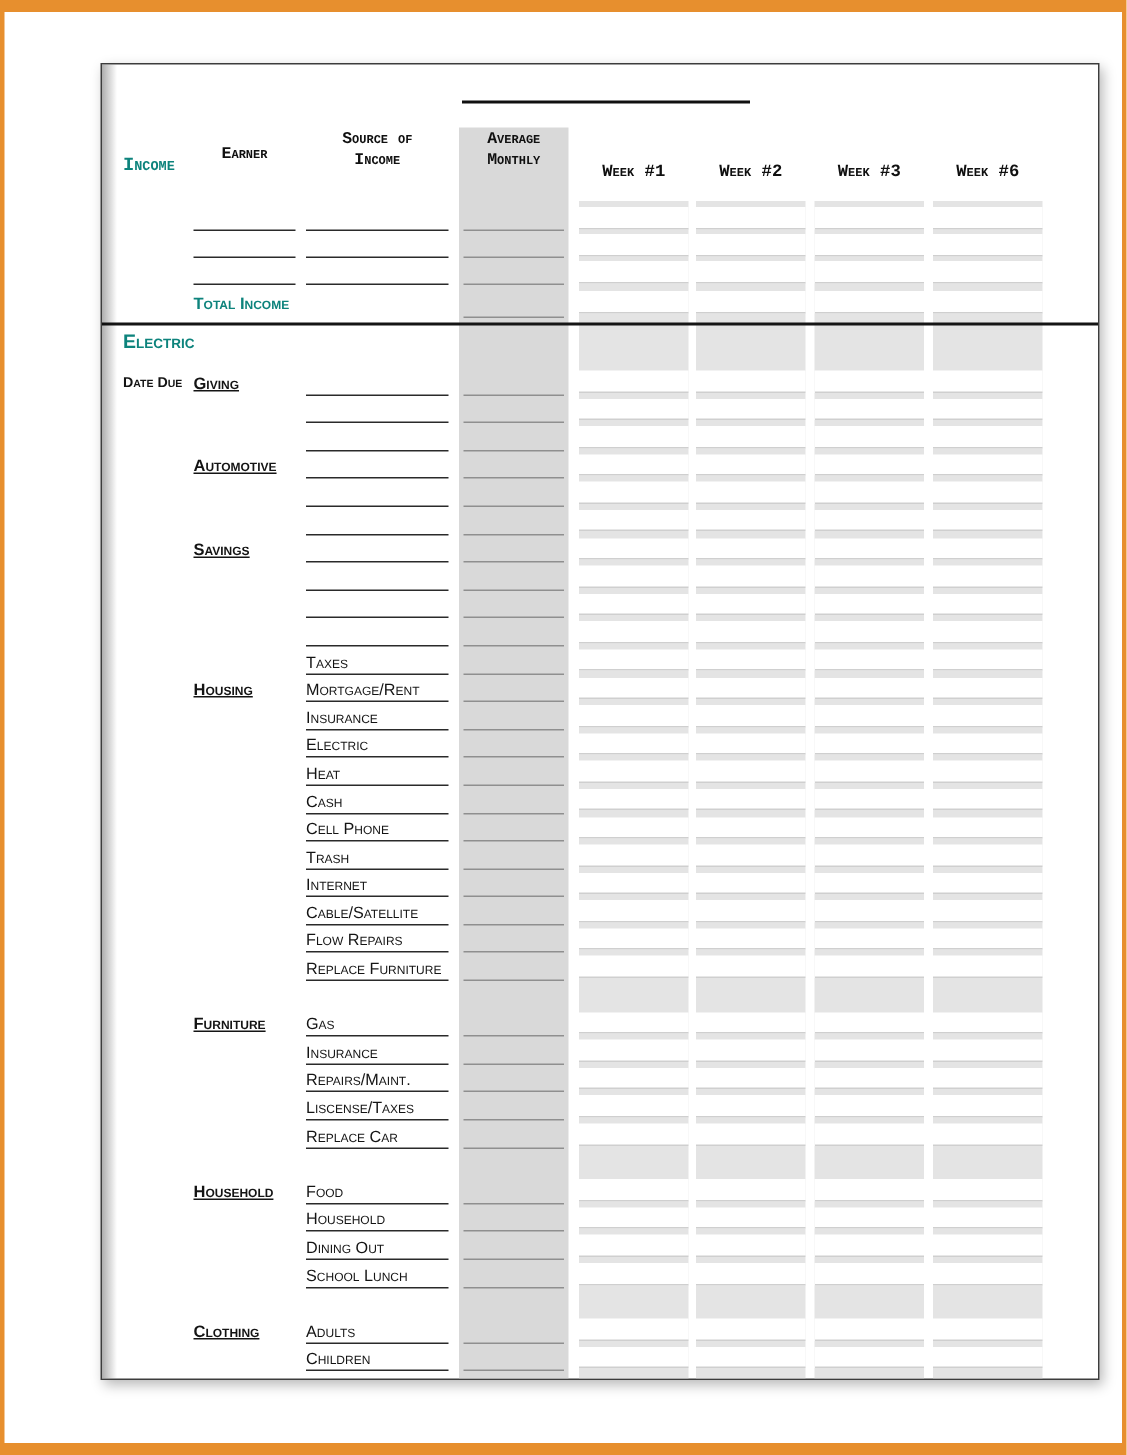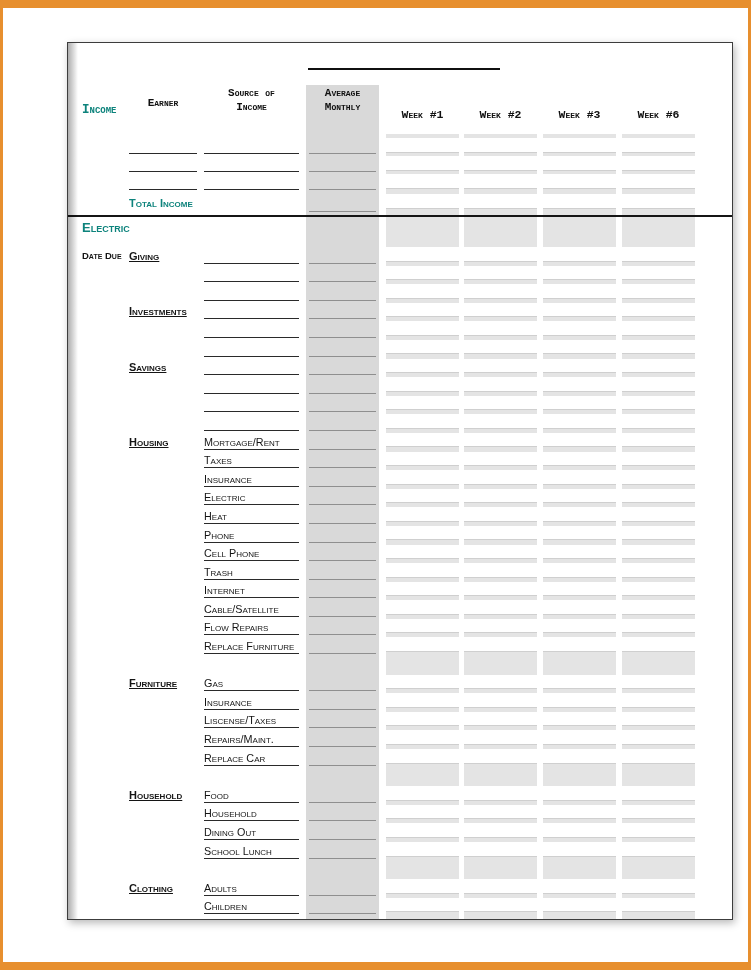--- a/index.html
+++ b/index.html
@@ -136,21 +136,21 @@
       </div>
       <div class="row erow">
         <span class="source-slot"></span>
         <span class="u-avg"></span>
         <span class="cell" style="left: 318px;"></span>
         <span class="cell" style="left: 396px;"></span>
         <span class="cell" style="left: 475px;"></span>
         <span class="cell" style="left: 554px;"></span>
       </div>
       <div class="row erow">
-        <span class="cat-label">Investments</span>
+        <span class="cat-label">Automotive</span>
         <span class="source-slot"></span>
         <span class="u-avg"></span>
         <span class="cell" style="left: 318px;"></span>
         <span class="cell" style="left: 396px;"></span>
         <span class="cell" style="left: 475px;"></span>
         <span class="cell" style="left: 554px;"></span>
       </div>
       <div class="row erow">
         <span class="source-slot"></span>
         <span class="u-avg"></span>
@@ -187,44 +187,44 @@
       <div class="row erow">
         <span class="source-slot"></span>
         <span class="u-avg"></span>
         <span class="cell" style="left: 318px;"></span>
         <span class="cell" style="left: 396px;"></span>
         <span class="cell" style="left: 475px;"></span>
         <span class="cell" style="left: 554px;"></span>
       </div>
       <div class="row erow">
         <span class="source-slot"></span>
+        <span class="u-avg"></span>
+        <span class="cell" style="left: 318px;"></span>
+        <span class="cell" style="left: 396px;"></span>
+        <span class="cell" style="left: 475px;"></span>
+        <span class="cell" style="left: 554px;"></span>
+      </div>
+      <div class="row erow">
+        <span class="source-slot">Taxes</span>
         <span class="u-avg"></span>
         <span class="cell" style="left: 318px;"></span>
         <span class="cell" style="left: 396px;"></span>
         <span class="cell" style="left: 475px;"></span>
         <span class="cell" style="left: 554px;"></span>
       </div>
       <div class="row erow">
         <span class="cat-label">Housing</span>
         <span class="source-slot">Mortgage/Rent</span>
         <span class="u-avg"></span>
         <span class="cell" style="left: 318px;"></span>
         <span class="cell" style="left: 396px;"></span>
         <span class="cell" style="left: 475px;"></span>
         <span class="cell" style="left: 554px;"></span>
       </div>
       <div class="row erow">
-        <span class="source-slot">Taxes</span>
-        <span class="u-avg"></span>
-        <span class="cell" style="left: 318px;"></span>
-        <span class="cell" style="left: 396px;"></span>
-        <span class="cell" style="left: 475px;"></span>
-        <span class="cell" style="left: 554px;"></span>
-      </div>
-      <div class="row erow">
         <span class="source-slot">Insurance</span>
         <span class="u-avg"></span>
         <span class="cell" style="left: 318px;"></span>
         <span class="cell" style="left: 396px;"></span>
         <span class="cell" style="left: 475px;"></span>
         <span class="cell" style="left: 554px;"></span>
       </div>
       <div class="row erow">
         <span class="source-slot">Electric</span>
         <span class="u-avg"></span>
@@ -235,21 +235,21 @@
       </div>
       <div class="row erow">
         <span class="source-slot">Heat</span>
         <span class="u-avg"></span>
         <span class="cell" style="left: 318px;"></span>
         <span class="cell" style="left: 396px;"></span>
         <span class="cell" style="left: 475px;"></span>
         <span class="cell" style="left: 554px;"></span>
       </div>
       <div class="row erow">
-        <span class="source-slot">Phone</span>
+        <span class="source-slot">Cash</span>
         <span class="u-avg"></span>
         <span class="cell" style="left: 318px;"></span>
         <span class="cell" style="left: 396px;"></span>
         <span class="cell" style="left: 475px;"></span>
         <span class="cell" style="left: 554px;"></span>
       </div>
       <div class="row erow">
         <span class="source-slot">Cell Phone</span>
         <span class="u-avg"></span>
         <span class="cell" style="left: 318px;"></span>
@@ -309,29 +309,29 @@
       </div>
       <div class="row erow">
         <span class="source-slot">Insurance</span>
         <span class="u-avg"></span>
         <span class="cell" style="left: 318px;"></span>
         <span class="cell" style="left: 396px;"></span>
         <span class="cell" style="left: 475px;"></span>
         <span class="cell" style="left: 554px;"></span>
       </div>
       <div class="row erow">
+        <span class="source-slot">Repairs/Maint.</span>
+        <span class="u-avg"></span>
+        <span class="cell" style="left: 318px;"></span>
+        <span class="cell" style="left: 396px;"></span>
+        <span class="cell" style="left: 475px;"></span>
+        <span class="cell" style="left: 554px;"></span>
+      </div>
+      <div class="row erow">
         <span class="source-slot">Liscense/Taxes</span>
-        <span class="u-avg"></span>
-        <span class="cell" style="left: 318px;"></span>
-        <span class="cell" style="left: 396px;"></span>
-        <span class="cell" style="left: 475px;"></span>
-        <span class="cell" style="left: 554px;"></span>
-      </div>
-      <div class="row erow">
-        <span class="source-slot">Repairs/Maint.</span>
         <span class="u-avg"></span>
         <span class="cell" style="left: 318px;"></span>
         <span class="cell" style="left: 396px;"></span>
         <span class="cell" style="left: 475px;"></span>
         <span class="cell" style="left: 554px;"></span>
       </div>
       <div class="row erow">
         <span class="source-slot">Replace Car</span>
         <span class="u-avg"></span>
         <span class="cell" style="left: 318px;"></span>

